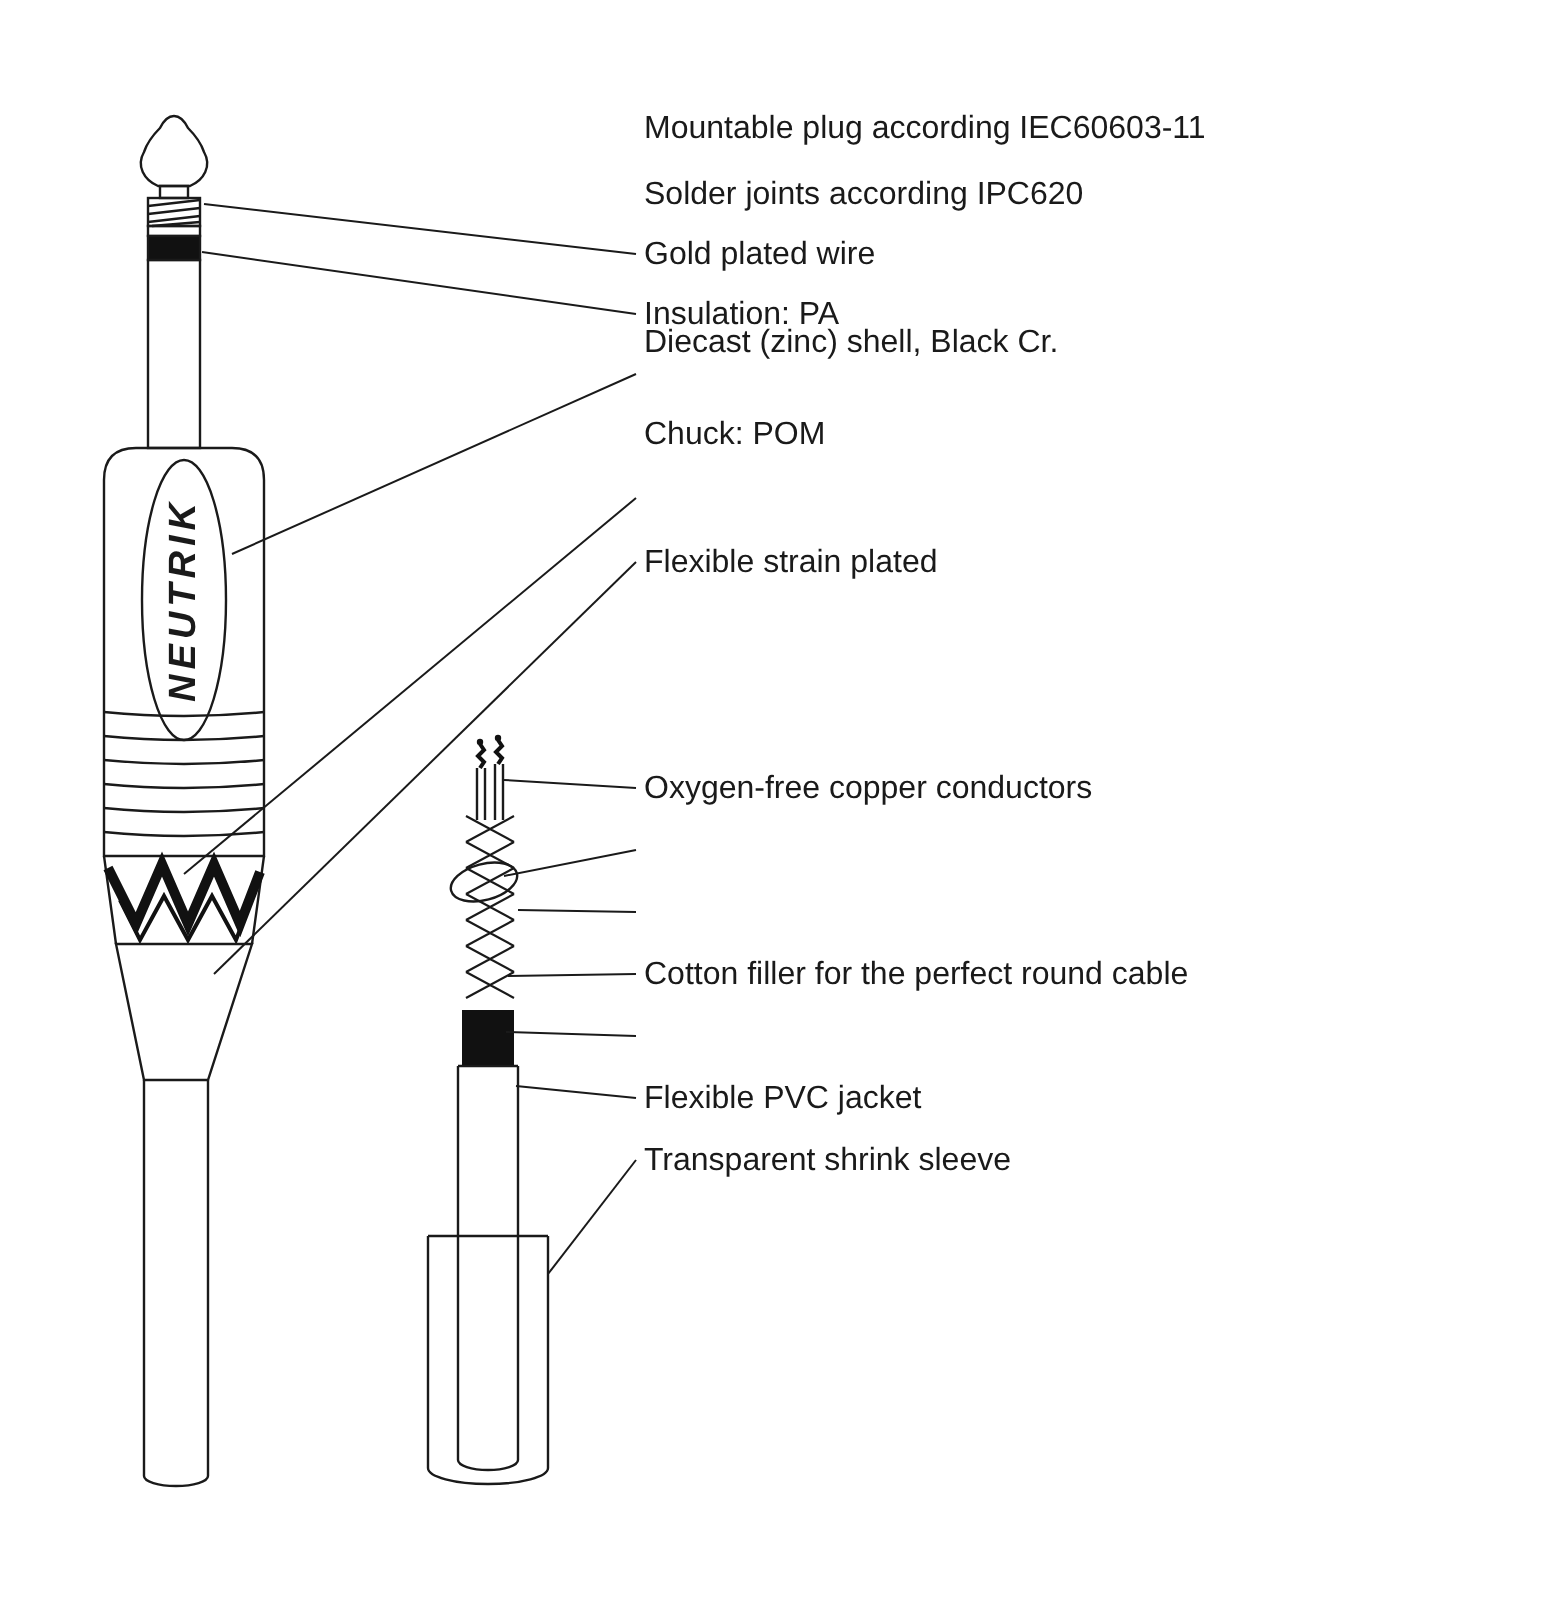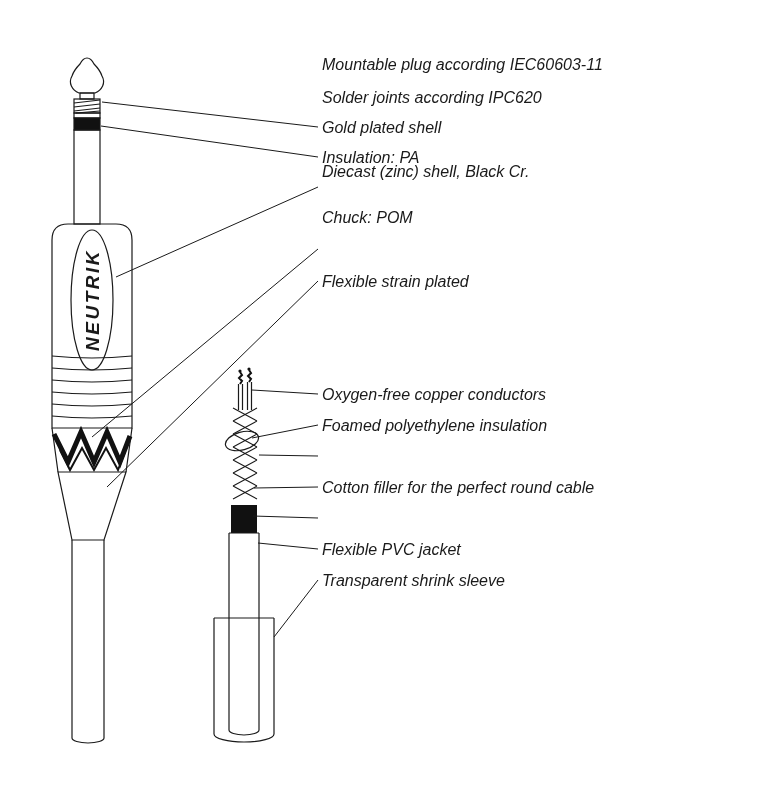--- a/index.html
+++ b/index.html
@@ -11,21 +11,20 @@
     overflow:hidden;
   }
   .canvas svg{position:absolute;left:0;top:0;}
   .lbl{
     position:absolute;
     left:322px;
     font-size:16px;
     line-height:19px;
     color:#1a1a1a;
     white-space:nowrap;
-    font-style:italic;
   }
   .drawn{stroke:#1a1a1a;fill:none;stroke-width:1.2;}
   .filled{fill:#111111;stroke:none;}
   .leader{stroke:#1a1a1a;stroke-width:1;fill:none;}
 </style>
 </head>
 <body>
 
 <div class="canvas">
 
@@ -104,24 +103,23 @@
       <line class="leader" x1="318" y1="456" x2="259" y2="455"></line>
       <line class="leader" x1="318" y1="487" x2="254" y2="488"></line>
       <line class="leader" x1="318" y1="518" x2="253" y2="516"></line>
       <line class="leader" x1="318" y1="549" x2="258" y2="543"></line>
       <line class="leader" x1="318" y1="580" x2="274" y2="637"></line>
     </g>
   </svg>
 
   <div class="lbl" style="top:55px">Mountable plug according IEC60603-11</div>
   <div class="lbl" style="top:88px">Solder joints according IPC620</div>
-  <div class="lbl" style="top:118px">Gold plated shell</div>
+  <div class="lbl" style="top:118px">Gold plated wire</div>
   <div class="lbl" style="top:148px">Insulation: PA</div>
   <div class="lbl" style="top:162px">Diecast (zinc) shell, Black Cr.</div>
   <div class="lbl" style="top:208px">Chuck: POM</div>
   <div class="lbl" style="top:272px">Flexible strain plated</div>
   <div class="lbl" style="top:385px">Oxygen-free copper conductors</div>
-  <div class="lbl" style="top:416px">Foamed polyethylene insulation</div>
   <div class="lbl" style="top:478px">Cotton filler for the perfect round cable</div>
   <div class="lbl" style="top:540px">Flexible PVC jacket</div>
   <div class="lbl" style="top:571px">Transparent shrink sleeve</div>
 
 </div>
 
 </body></html>

